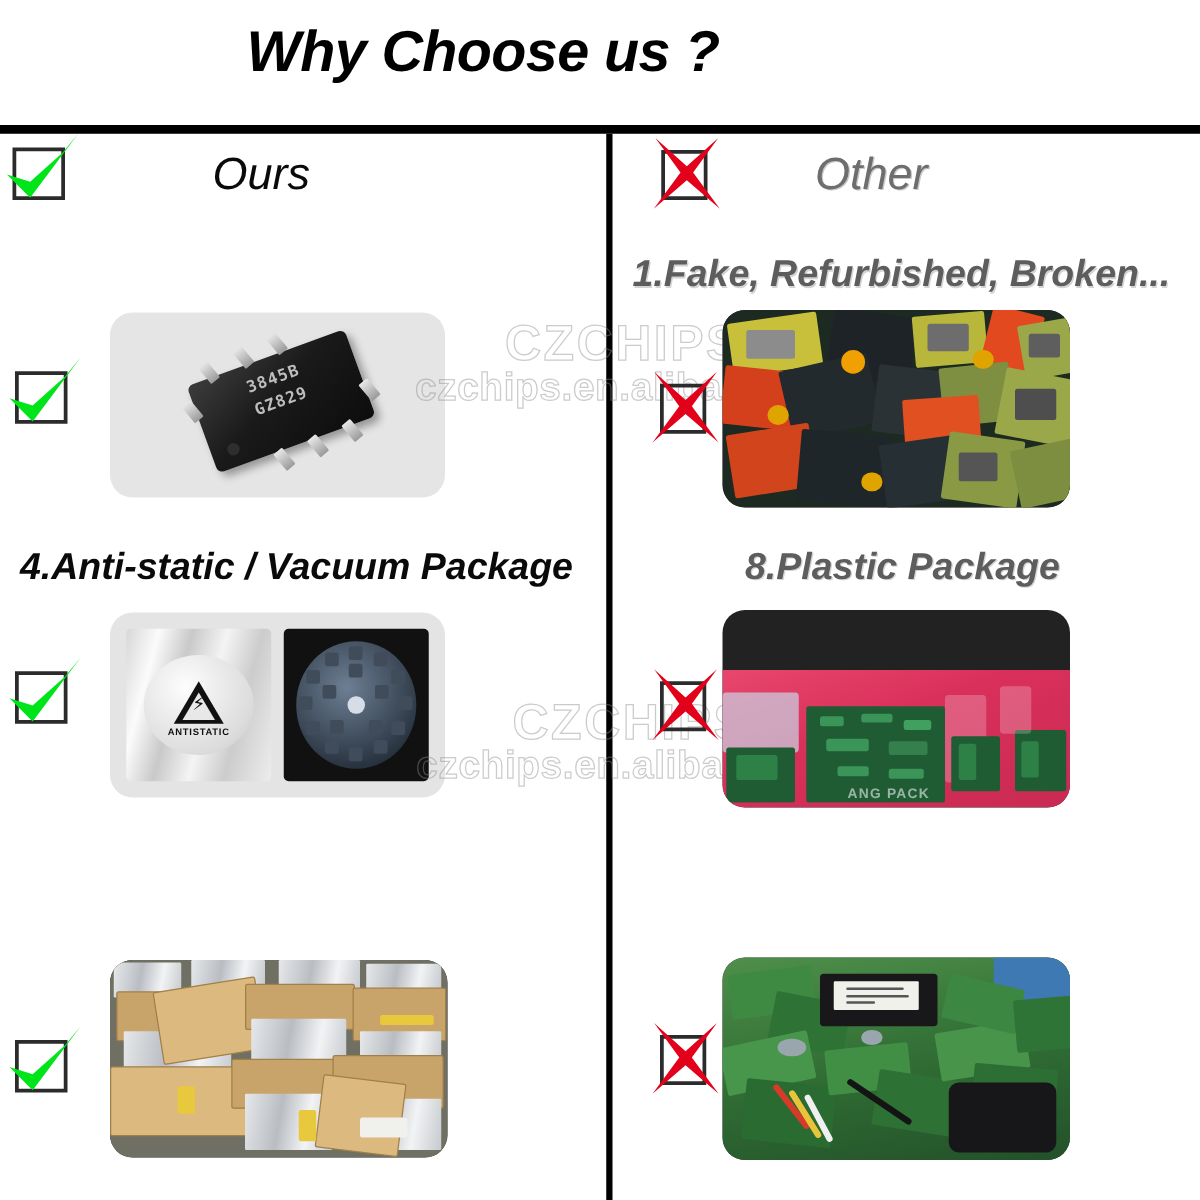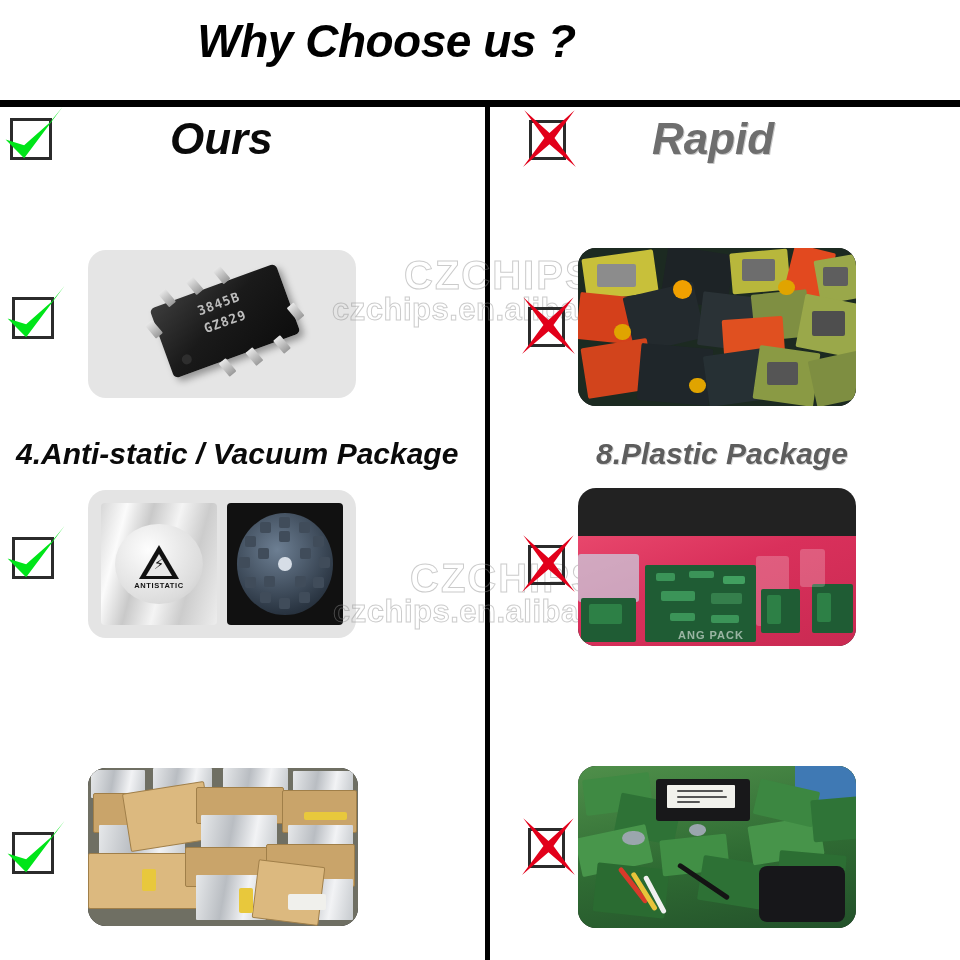--- a/index.html
+++ b/index.html
@@ -28,21 +28,21 @@
     background:#000;
   }
   .vrule{
     position:absolute;left:485px;top:107px;width:5px;height:853px;
     background:#000;
   }
 
   
   .col-head{
     position:absolute;top:108px;height:62px;
-    font-size:44px;font-weight:bold;font-style:italic;
+    font-size:36px;font-weight:normal;font-style:italic;
     display:flex;align-items:center;
     white-space:nowrap;
   }
   .col-head.ours{left:170px;color:#0a0a0a;}
   .col-head.other{left:652px;color:#6e6e6e;text-shadow:1px 1px 0 #c9c9c9;}
 
   
   .markbox{position:absolute;}
   .markbox .box{
     position:absolute;left:0;top:0;
@@ -205,21 +205,21 @@
     </svg>
   </div>
   <div class="col-head ours">Ours</div>
 
   <div class="markbox" style="left:529px;top:120px;width:37px;height:40px;">
     <div class="box"></div>
     <svg viewBox="0 0 100 100">
       <path d="M10 6 L50 42 L90 6 L58 50 L92 96 L50 60 L8 96 L42 50 Z" fill="#e2001a"></path>
     </svg>
   </div>
-  <div class="col-head other">Rapid</div>
+  <div class="col-head other">Other</div>
 
 
   <div class="markbox" style="left:12px;top:297px;width:42px;height:42px;">
     <div class="box"></div>
     <svg viewBox="0 0 100 100">
       <path d="M12 54 L38 80 L92 8 L74 30 L38 62 Z" fill="#00e519"></path>
     </svg>
   </div>
 
   <div class="panel chip-bg" style="left:88px;top:250px;width:268px;height:148px;">
@@ -234,20 +234,21 @@
       <span class="pin" style="right:57%;bottom:-16px;transform:rotate(-20deg);"></span>
       <div class="chip-text">3845B
 GZ829</div>
       <div class="chip-dot"></div>
     </div>
   </div>
 
   <div class="wm big" style="left:404px;top:253px;">CZCHIPS</div>
   <div class="wm small" style="left:332px;top:292px;">czchips.en.alibaba.com</div>
 
+  <div class="item-title other-side" style="left:506px;top:203px;width:450px;">1.Fake, Refurbished, Broken...</div>
 
   <div class="markbox" style="left:528px;top:307px;width:37px;height:40px;">
     <div class="box"></div>
     <svg viewBox="0 0 100 100">
       <path d="M10 6 L50 42 L90 6 L58 50 L92 96 L50 60 L8 96 L42 50 Z" fill="#e2001a"></path>
     </svg>
   </div>
 
   <div class="panel photo" style="left:578px;top:248px;width:278px;height:158px;">
     <div class="scrap">

